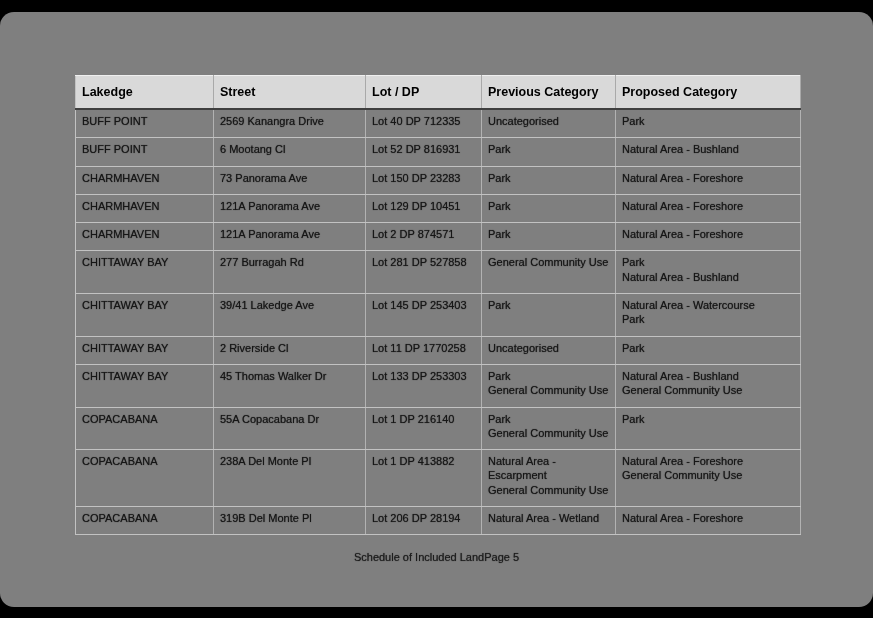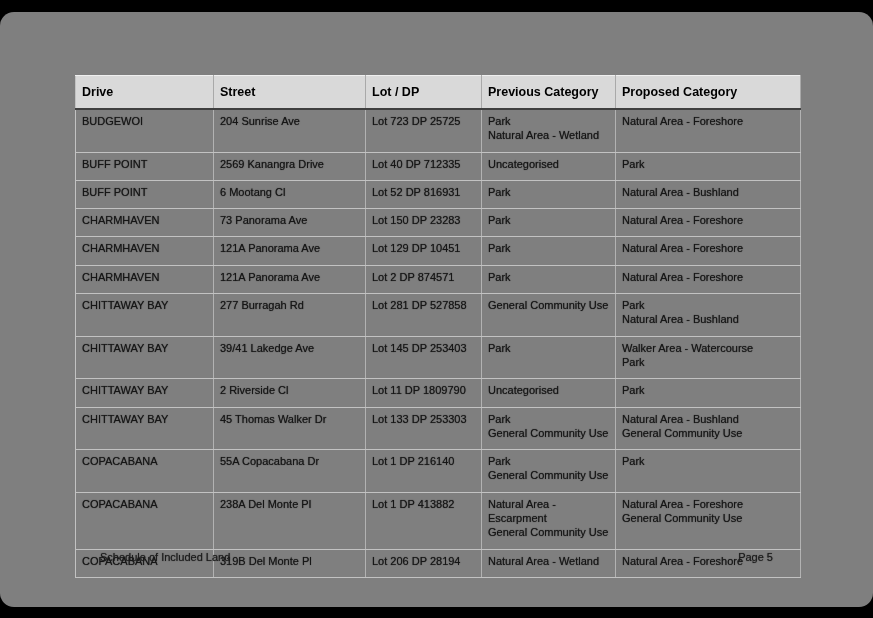--- a/index.html
+++ b/index.html
@@ -39,56 +39,48 @@
     font-size:11px;line-height:1.3;
     vertical-align:top;
     padding:4px 6px 9px 6px;
     border-right:1px solid rgba(220,220,220,0.55);
     border-bottom:1px solid var(--grid-line,#c2c2c2);
     white-space:pre-line;
     text-shadow:0 0 1px rgba(25,25,25,0.85);
   }
   .footer{
     position:absolute;left:100px;right:100px;top:539px;
-    display:flex;justify-content:space-between;align-items:center;
+    display:flex;justify-content:center;align-items:center;
     font-size:11px;color:#1c1c1c;
     text-shadow:0 0 1px rgba(25,25,25,0.8);
   }
 </style>
 </head>
 <body style="--frame-bg: #000000;">
 
 <div class="page">
 
   <table class="land-table">
     <colgroup>
       <col class="c-suburb">
         <col class="c-street">
         <col class="c-lot">
         <col class="c-prev">
         <col class="c-prop">
     </colgroup>
     <thead>
       <tr id="header-row">
-          <th>Drive</th>
+          <th>Lakedge</th>
           <th>Street</th>
           <th>Lot / DP</th>
           <th>Previous Category</th>
           <th>Proposed Category</th>
         </tr>
     </thead>
     <tbody id="table-body">
-        <tr>
-          <td>BUDGEWOI</td>
-          <td>204 Sunrise Ave</td>
-          <td>Lot 723 DP 25725</td>
-          <td>Park
-Natural Area - Wetland</td>
-          <td>Natural Area - Foreshore</td>
-        </tr>
         <tr>
           <td>BUFF POINT</td>
           <td>2569 Kanangra Drive</td>
           <td>Lot 40 DP 712335</td>
           <td>Uncategorised</td>
           <td>Park</td>
         </tr>
         <tr>
           <td>BUFF POINT</td>
           <td>6 Mootang Cl</td>
@@ -123,27 +115,27 @@
           <td>Lot 281 DP 527858</td>
           <td>General Community Use</td>
           <td>Park
 Natural Area - Bushland</td>
         </tr>
         <tr>
           <td>CHITTAWAY BAY</td>
           <td>39/41 Lakedge Ave</td>
           <td>Lot 145 DP 253403</td>
           <td>Park</td>
-          <td>Walker Area - Watercourse
+          <td>Natural Area - Watercourse
 Park</td>
         </tr>
         <tr>
           <td>CHITTAWAY BAY</td>
           <td>2 Riverside Cl</td>
-          <td>Lot 11 DP 1809790</td>
+          <td>Lot 11 DP 1770258</td>
           <td>Uncategorised</td>
           <td>Park</td>
         </tr>
         <tr>
           <td>CHITTAWAY BAY</td>
           <td>45 Thomas Walker Dr</td>
           <td>Lot 133 DP 253303</td>
           <td>Park
 General Community Use</td>
           <td>Natural Area - Bushland

